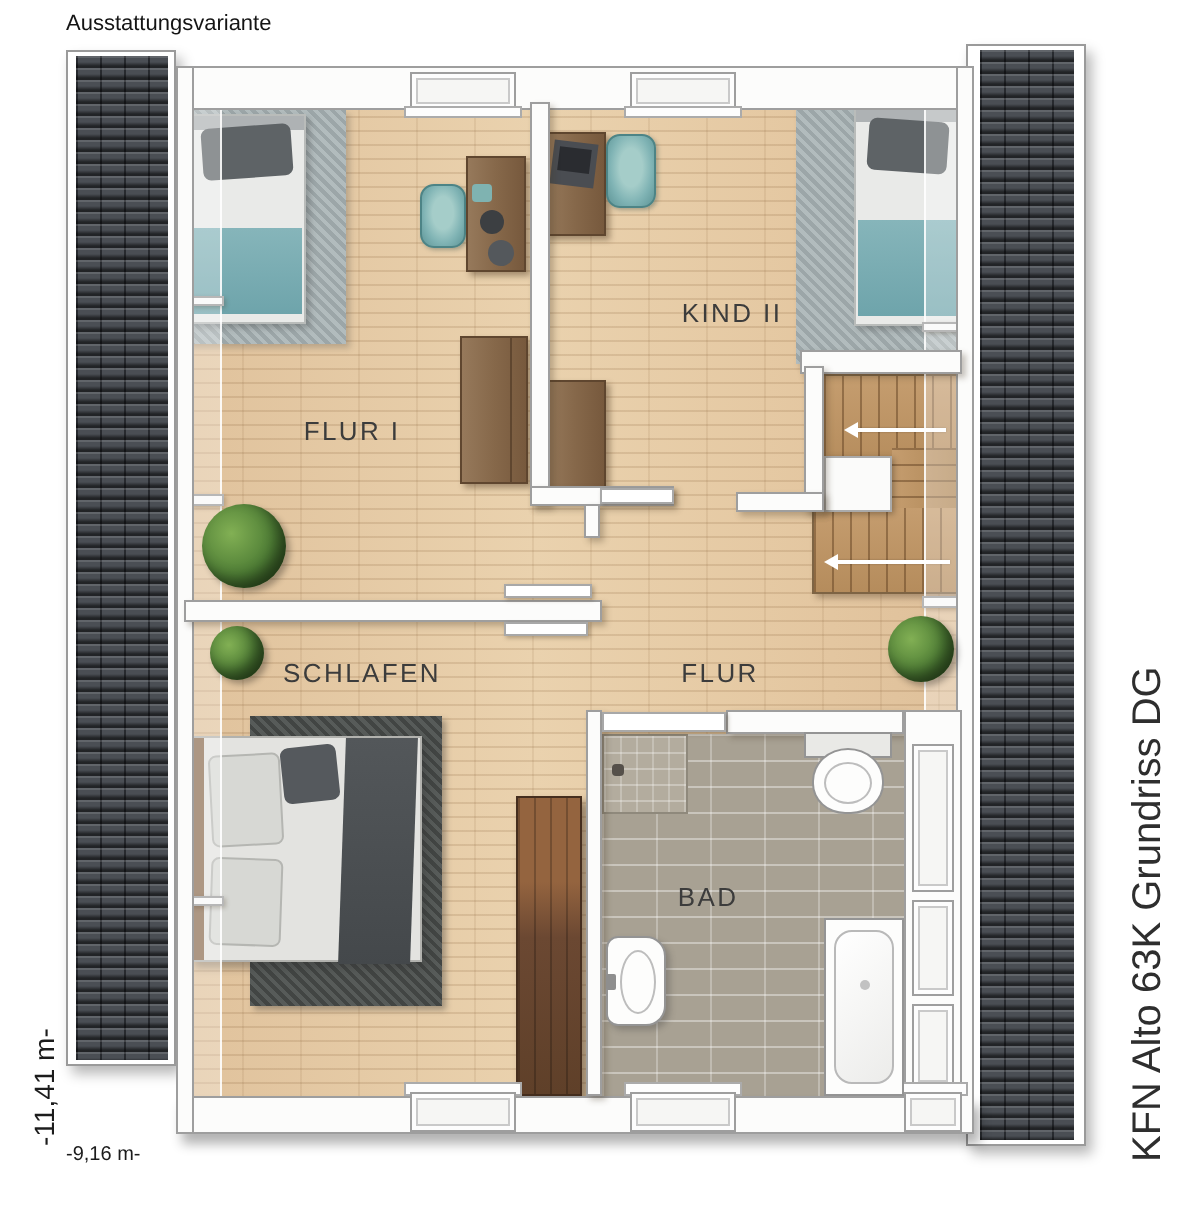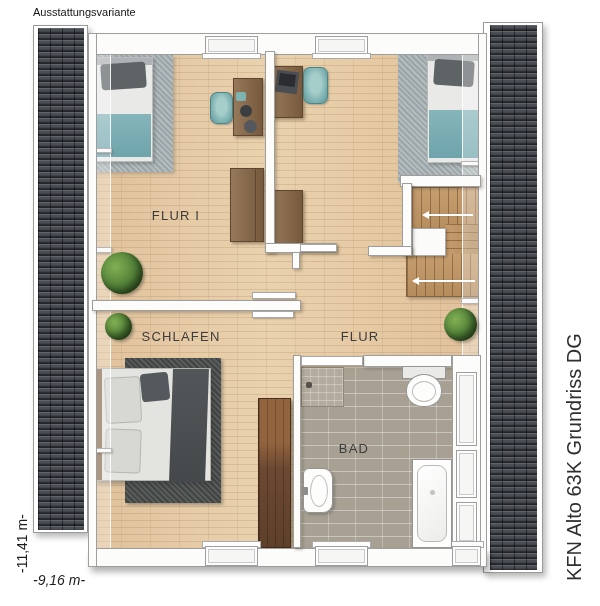--- a/index.html
+++ b/index.html
@@ -182,23 +182,24 @@
     <div class="a fix" style="left:324px;top:426px;width:40px;height:89px;">
       <div class="a" style="left:4px;top:5px;width:30px;height:77px;border:1px solid #b9b9b9;border-radius:9px;background:linear-gradient(135deg,#ffffff,#ececea);"></div>
       <div class="a" style="left:17px;top:30px;width:5px;height:5px;background:#c2c2c2;border-radius:50%;"></div>
     </div>
 
     <div class="a plant" style="left:13px;top:219px;width:42px;height:42px;"></div>
     <div class="a plant" style="left:17px;top:280px;width:27px;height:27px;"></div>
     <div class="a plant" style="left:356px;top:275px;width:33px;height:33px;"></div>
 
     <div class="a label" style="left:38px;top:175px;width:100px;">FLUR I</div>
+    <div class="a label" style="left:228px;top:116px;width:100px;">KIND II</div>
     <div class="a label" style="left:43px;top:296px;width:100px;">SCHLAFEN</div>
     <div class="a label" style="left:222px;top:296px;width:100px;">FLUR</div>
     <div class="a label" style="left:216px;top:408px;width:100px;">BAD</div>
   </div>
 
   <div class="a dim" style="left:14px;top:573px;transform:rotate(-90deg);transform-origin:top left;font-size:14px;">-11,41 m-</div>
-  <div class="a dim" style="left:33px;top:572px;font-size:14px;font-style:italic;">-9,16 m-</div>
+  <div class="a dim" style="left:33px;top:572px;font-size:10px;">-9,16 m-</div>
 
   <div class="a" style="left:563px;top:581px;transform:rotate(-90deg);transform-origin:top left;font-size:20px;color:#2e2e2e;white-space:nowrap;">KFN Alto 63K Grundriss DG</div>
 
 </div>
 
 </body></html>

